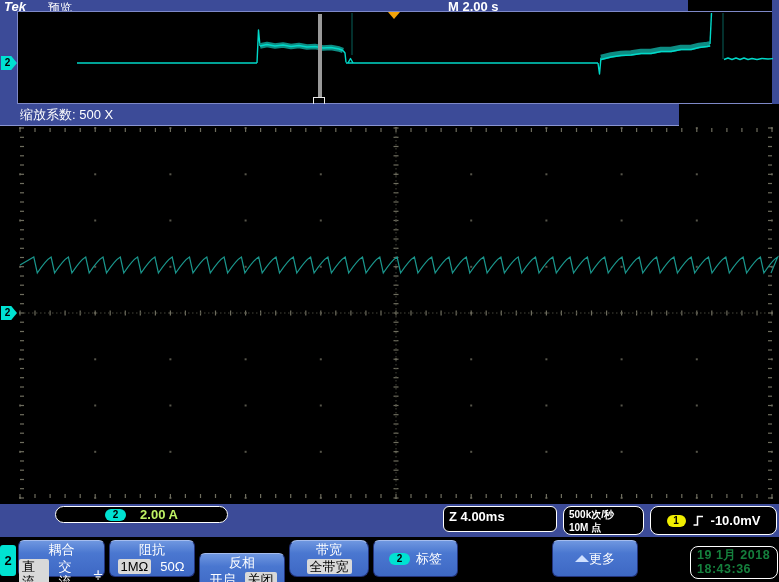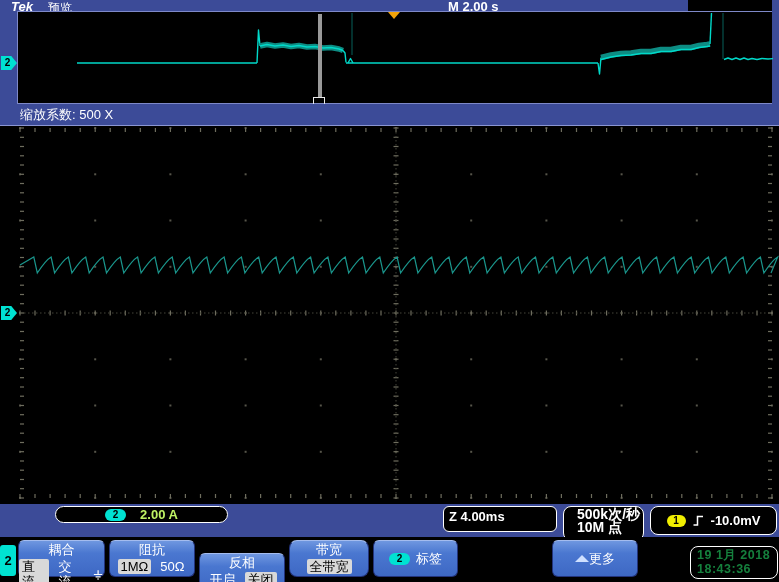--- a/index.html
+++ b/index.html
@@ -2,29 +2,29 @@
 <html><head>
 <meta charset="utf-8">
 <style>
   html,body{margin:0;padding:0;background:#000;}
   .screen{position:relative;width:779px;height:582px;background:#000;overflow:hidden;
     font-family:"Liberation Sans",sans-serif;color:#fff;}
   .abs{position:absolute;box-sizing:border-box;}
 
   
   .titlebar{left:0;top:0;width:779px;height:12px;background:#3c4b98;}
-  .logo{position:absolute;left:11px;top:-1px;font-size:13px;font-weight:bold;font-style:italic;}
+  .logo{position:absolute;left:4px;top:-1px;font-size:13px;font-weight:bold;font-style:italic;}
   .mode{position:absolute;left:48px;top:0px;font-size:12px;}
   .timebase{position:absolute;left:448px;top:-1px;font-size:13px;font-weight:bold;}
   .notch{left:688px;top:0;width:84px;height:12px;background:#000;}
   .left-strip{left:0;top:12px;width:17px;height:525px;background:#3c4b98;}
   .right-strip{left:772px;top:12px;width:7px;height:92px;background:#3c4b98;}
   .preview-win{left:17px;top:11px;width:755px;height:93px;background:#000;
     border:1px solid #7e89c8;border-right:none;}
-  .zoombar{left:0;top:104px;width:779px;height:22px;background:#3c4b98;
+  .zoombar{left:0;top:104px;width:679px;height:22px;background:#3c4b98;
     border-bottom:1px solid #8a95d2;font-size:13px;line-height:21px;padding-left:20px;}
   .main-win{left:0;top:126px;width:779px;height:378px;background:#000;}
   .readout-band{left:0;top:504px;width:779px;height:33px;background:#3c4b98;}
   .menu-row{left:0;top:537px;width:779px;height:45px;background:#000;}
 
   
   .chan-marker{width:16px;height:14px;background:#00e2d2;color:#000;font-size:10px;
     font-weight:bold;text-align:center;line-height:14px;
     clip-path:polygon(0 0,64% 0,100% 50%,64% 100%,0 100%);padding-right:3px;}
   .trig-tri{left:388px;top:12px;width:0;height:0;border-left:6px solid transparent;
@@ -42,22 +42,22 @@
   
   .rbox{background:#000;border:1.5px solid #fff;border-radius:8px;color:#fff;}
   .ch-box{left:55px;top:2px;width:173px;height:17px;border-radius:9px;
     display:flex;align-items:center;justify-content:center;gap:14px;}
   .ch-box .val{color:#bef264;font-weight:bold;font-size:13px;}
   .badge{display:inline-block;min-width:21px;height:12px;border-radius:7px;background:#00e2d2;
     color:#000;font-size:10px;font-weight:bold;text-align:center;line-height:12px;}
   .badge.yellow{background:#f0ee00;min-width:19px;}
   .z-box{left:443px;top:2px;width:114px;height:26px;border-radius:6px;
     font-size:13px;font-weight:bold;padding:2px 0 0 5px;}
-  .acq-box{left:563px;top:2px;width:81px;height:35px;border-radius:8px;
-    font-size:14px;font-weight:bold;padding:1px 0 0 13px;line-height:13px;}
+  .acq-box{left:563px;top:2px;width:81px;height:29px;border-radius:8px;
+    font-size:10px;font-weight:bold;padding:1px 0 0 5px;line-height:13px;}
   .trig-box{left:650px;top:2px;width:127px;height:29px;border-radius:8px;
     display:flex;align-items:center;justify-content:center;gap:6px;
     font-size:13px;font-weight:bold;}
 
   
   .tab2{left:0;top:8px;width:16px;height:31px;background:#00e2d2;border-radius:3px;
     color:#000;font-size:13px;font-weight:bold;text-align:center;line-height:31px;}
   .btn{position:absolute;top:3px;height:37px;border-radius:6px;color:#fff;font-size:13px;
     background:linear-gradient(180deg,#6f97e0 0%,#4a77d0 35%,#3e68c4 100%);
     border:1px solid #23347c;border-top-color:#a4bcee;box-sizing:border-box;cursor:pointer;}

